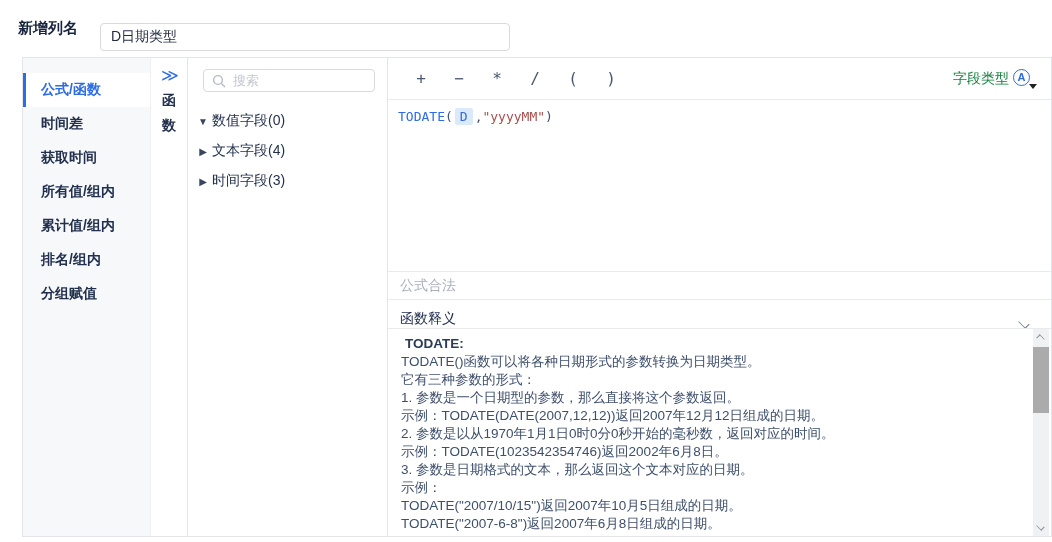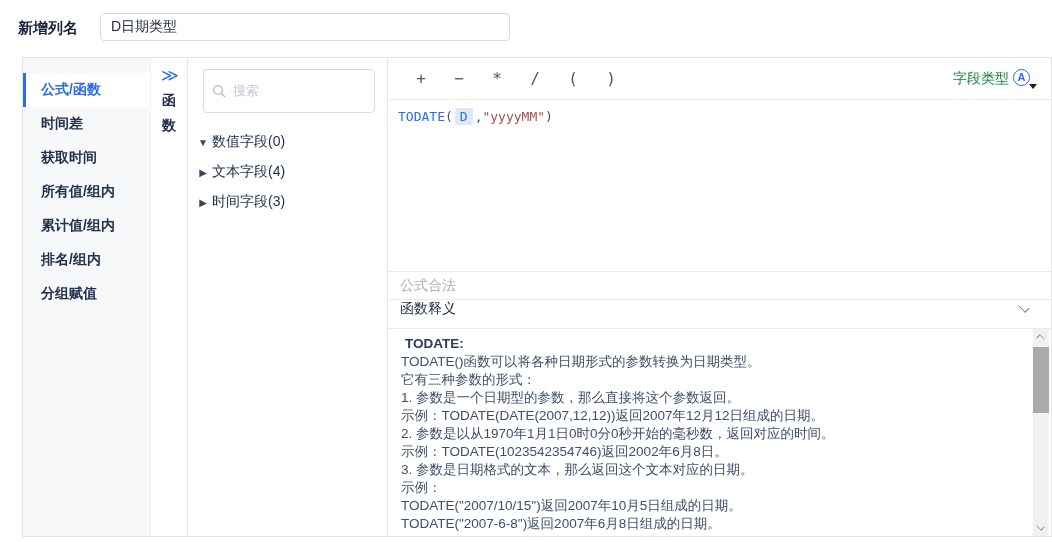--- a/index.html
+++ b/index.html
@@ -2,21 +2,21 @@
 <html><head>
 <meta charset="utf-8">
 <style>
   * { margin:0; padding:0; box-sizing:border-box; }
   html,body { width:1052px; height:542px; background:#ffffff; overflow:hidden;
               font-family:"Liberation Sans", sans-serif; }
 
   
   .topbar { position:absolute; left:0; top:0; width:1052px; height:57px; background:#fff; }
   .col-label { position:absolute; left:18px; top:19px; font-size:15px; font-weight:bold; color:#18233d; }
-  .col-input { position:absolute; left:100px; top:13px; width:410px; height:28px;
+  .col-input { position:absolute; left:100px; top:23px; width:410px; height:28px;
                border:1px solid #d8dadf; border-radius:4px; font-size:14px; color:#1f2940;
                padding:0 10px; outline:none; font-family:"Liberation Sans", sans-serif; background:#fff;}
 
   
   .panel { position:absolute; left:22px; top:57px; width:1030px; height:480px;
            border:1px solid #e2e5ea; display:flex; background:#fff; }
 
   
   .sidebar { width:128px; background:#f7f8fa; border-right:1px solid #eef0f3; padding-top:15px; flex:none; }
   .side-item { height:34px; display:flex; align-items:center; padding-left:15px;
@@ -25,21 +25,21 @@
   .side-item.active { background:#ffffff; border-left-color:#2e6be6; color:#2e6be6; }
 
   
   .collapse-col { width:37px; background:#fff; border-right:1px solid #e2e5ea;
                   display:flex; flex-direction:column; align-items:center; padding-top:8px; flex:none;}
   .collapse-icon { color:#2e6be6; font-size:17px; line-height:20px; cursor:pointer; letter-spacing:-2px; }
   .v-char { font-size:14px; color:#22304d; font-weight:bold; line-height:22px; margin-top:3px; }
 
   
   .fields-col { width:200px; background:#fff; border-right:1px solid #e2e5ea; flex:none; }
-  .search-box { margin:11px 12px 0 15px; height:44px; border:1px solid #d8dadf; border-radius:4px;
+  .search-box { margin:11px 12px 0 15px; height:23px; border:1px solid #d8dadf; border-radius:4px;
                 display:flex; align-items:center; padding:0 8px; }
   .search-ph { font-size:13px; color:#c2c6cf; margin-left:7px; }
   .tree { margin-top:14px; }
   .tree-row { height:30px; display:flex; align-items:center; padding-left:8px; cursor:pointer; }
   .tree-arrow { font-size:10px; color:#3a465e; width:14px; text-align:center; }
   .tree-label { font-size:14px; color:#22304d; margin-left:2px;text-align:center; }
 
   
   .editor-col { flex:1; display:flex; flex-direction:column; min-width:0; }
   .op-toolbar { height:42px; border-bottom:1px solid #e8eaed; display:flex; align-items:center;
@@ -59,21 +59,21 @@
   .formula-area { height:171px; padding:9px 10px; font-family:"DejaVu Sans Mono", monospace;
                   font-size:13px; color:#42526b; cursor:text; }
   .tok-func { color:#2e6be6;margin-top:19px; }
   .tok-field { background:#dce9fb; color:#2e6be6; padding:1px 5px; border-radius:2px; margin:0 2px; }
   .tok-str { color:#a8504e; }
 
   .status-row { height:28px; border-top:1px solid #e8eaed; display:flex; align-items:center;
                 padding-left:12px; }
   .status-text { font-size:14px; color:#aab0bb;text-align:center; }
 
-  .doc-header { height:29px; border-top:1px solid #e8eaed; display:flex; align-items:flex-start;
+  .doc-header { height:29px; border-top:1px solid #e8eaed; display:flex; align-items:flex-end;
                 padding:0 20px 0 12px; }
   .doc-title { font-size:14px; color:#22304d; }
   .chev-down { margin-left:auto; width:12px; height:12px; position:relative; cursor:pointer; }
   .chev-down::before { content:""; position:absolute; left:0; top:2px; width:9px; height:9px;
                        border-right:1.5px solid #5b6b85; border-bottom:1.5px solid #5b6b85;
                        transform:rotate(45deg) scale(1,0.62); }
 
   .doc-body { flex:1; border-top:1px solid #e8eaed; position:relative; overflow:hidden;
               padding:6px 30px 0 13px; }
   .doc-line { font-size:13.5px; line-height:18px; color:#3e4f6b; white-space:nowrap; }

